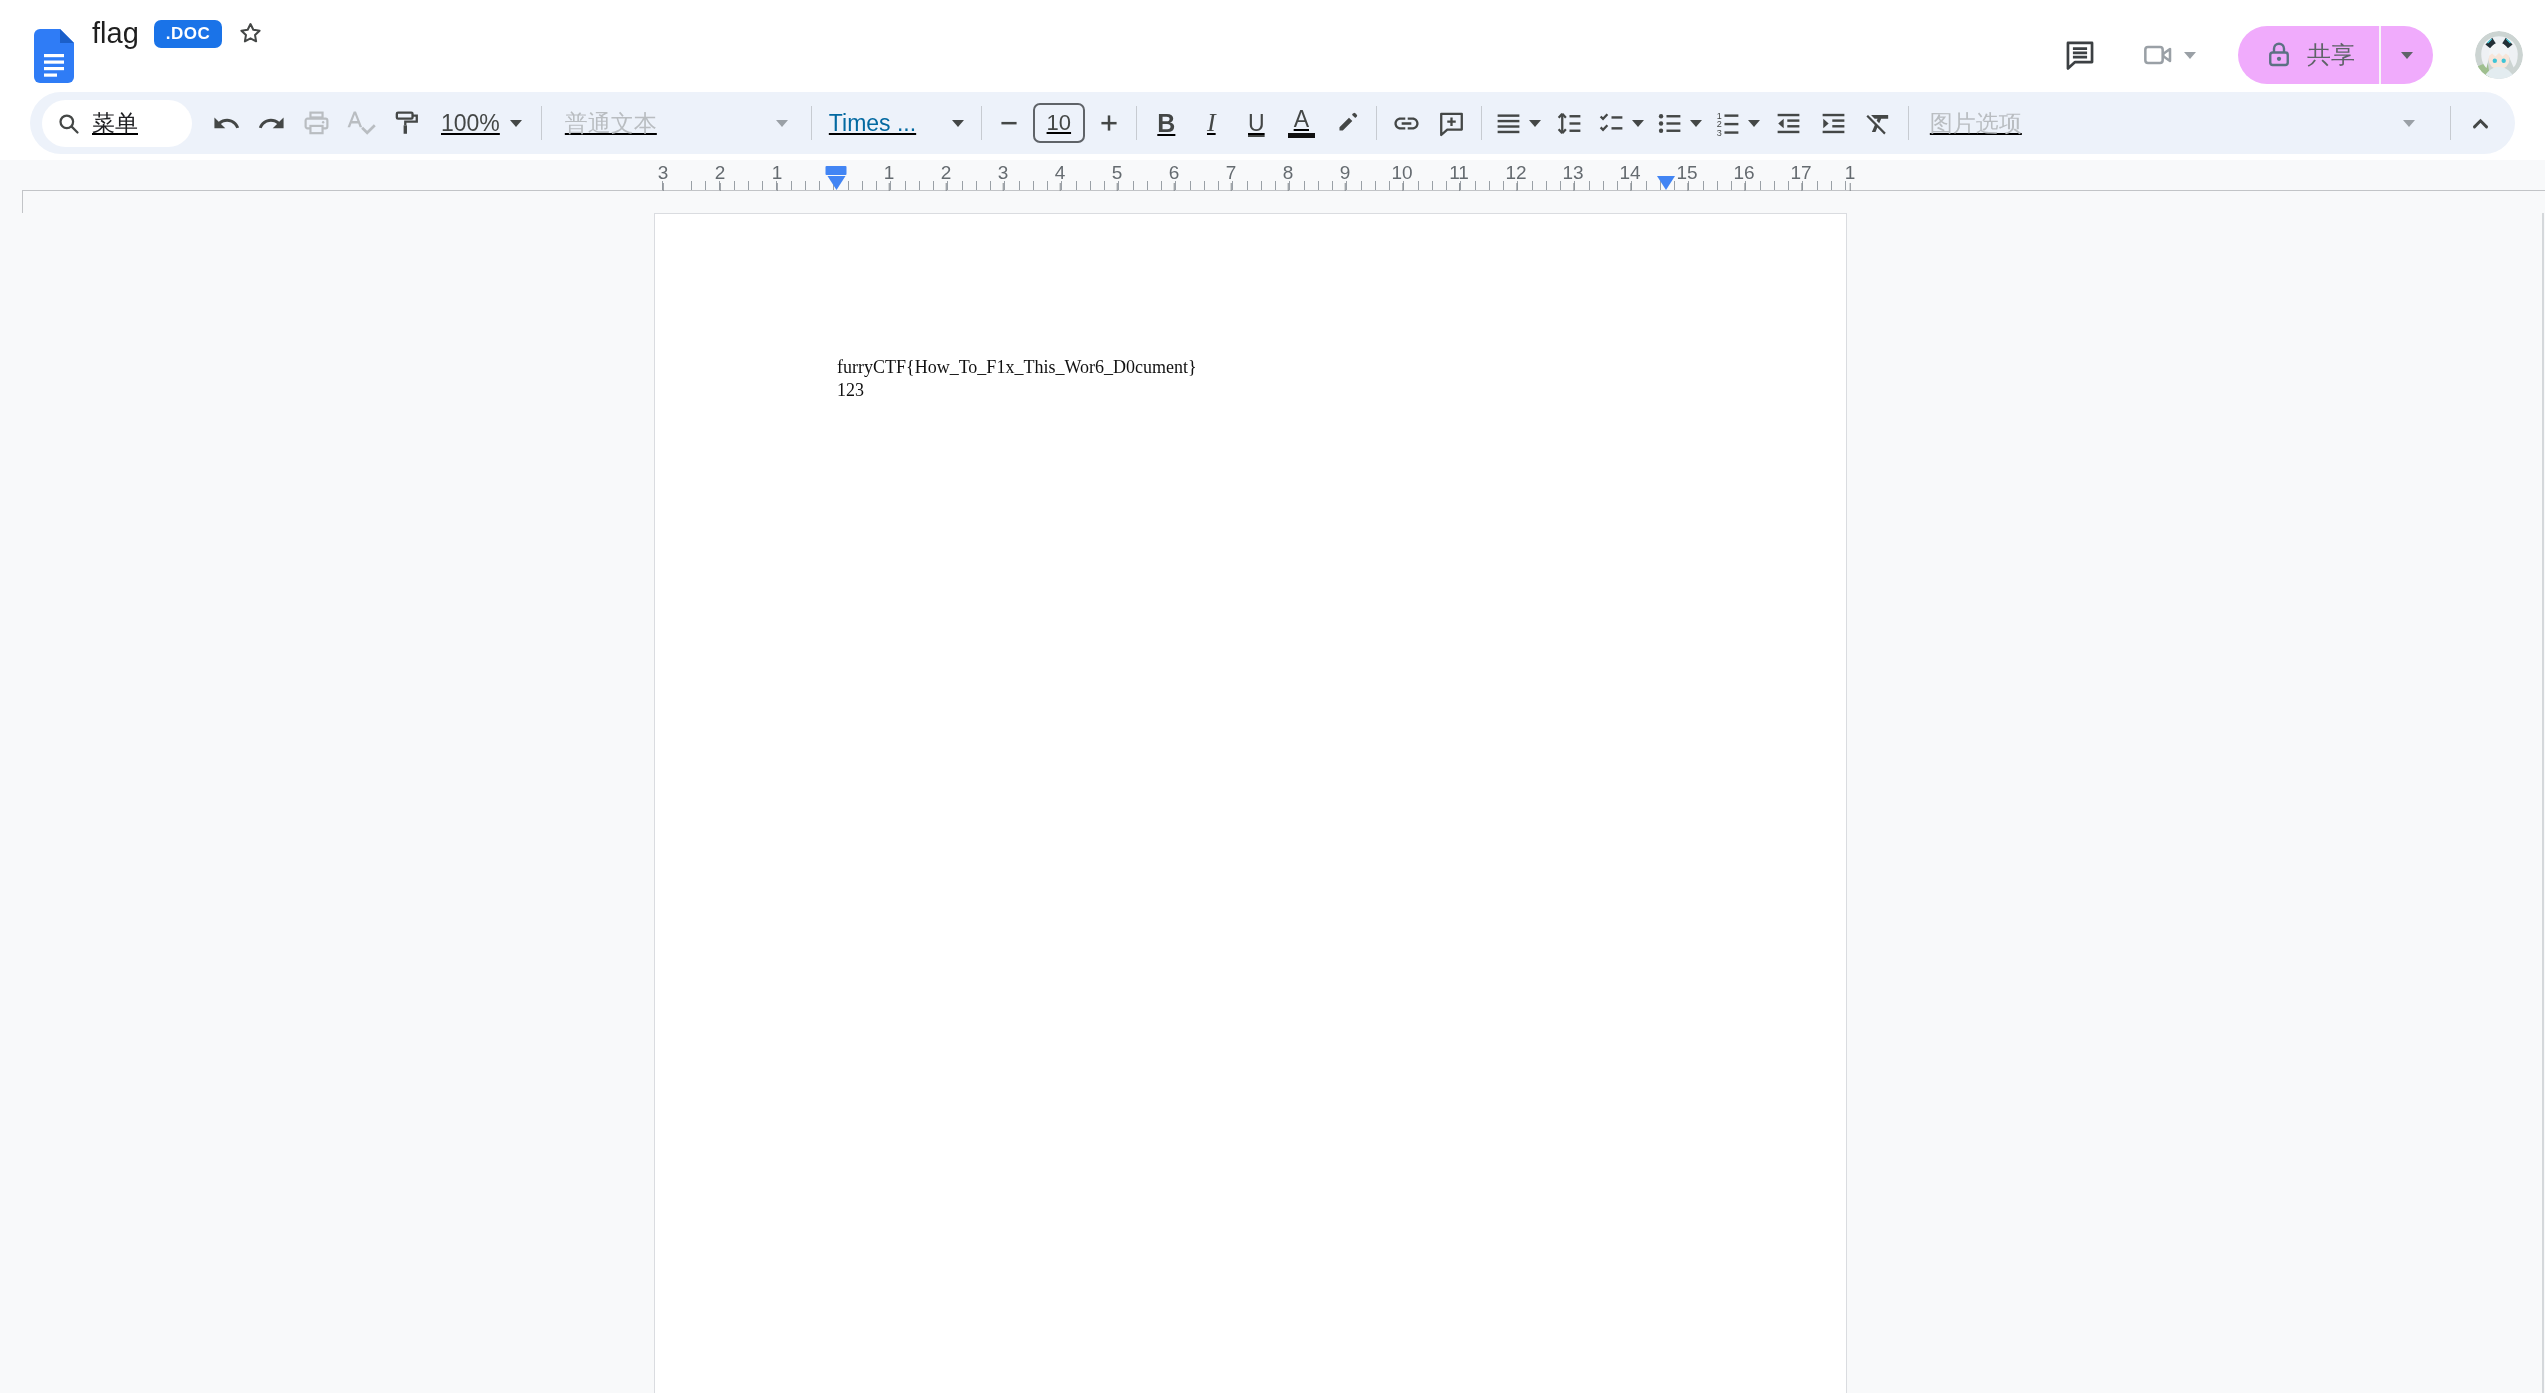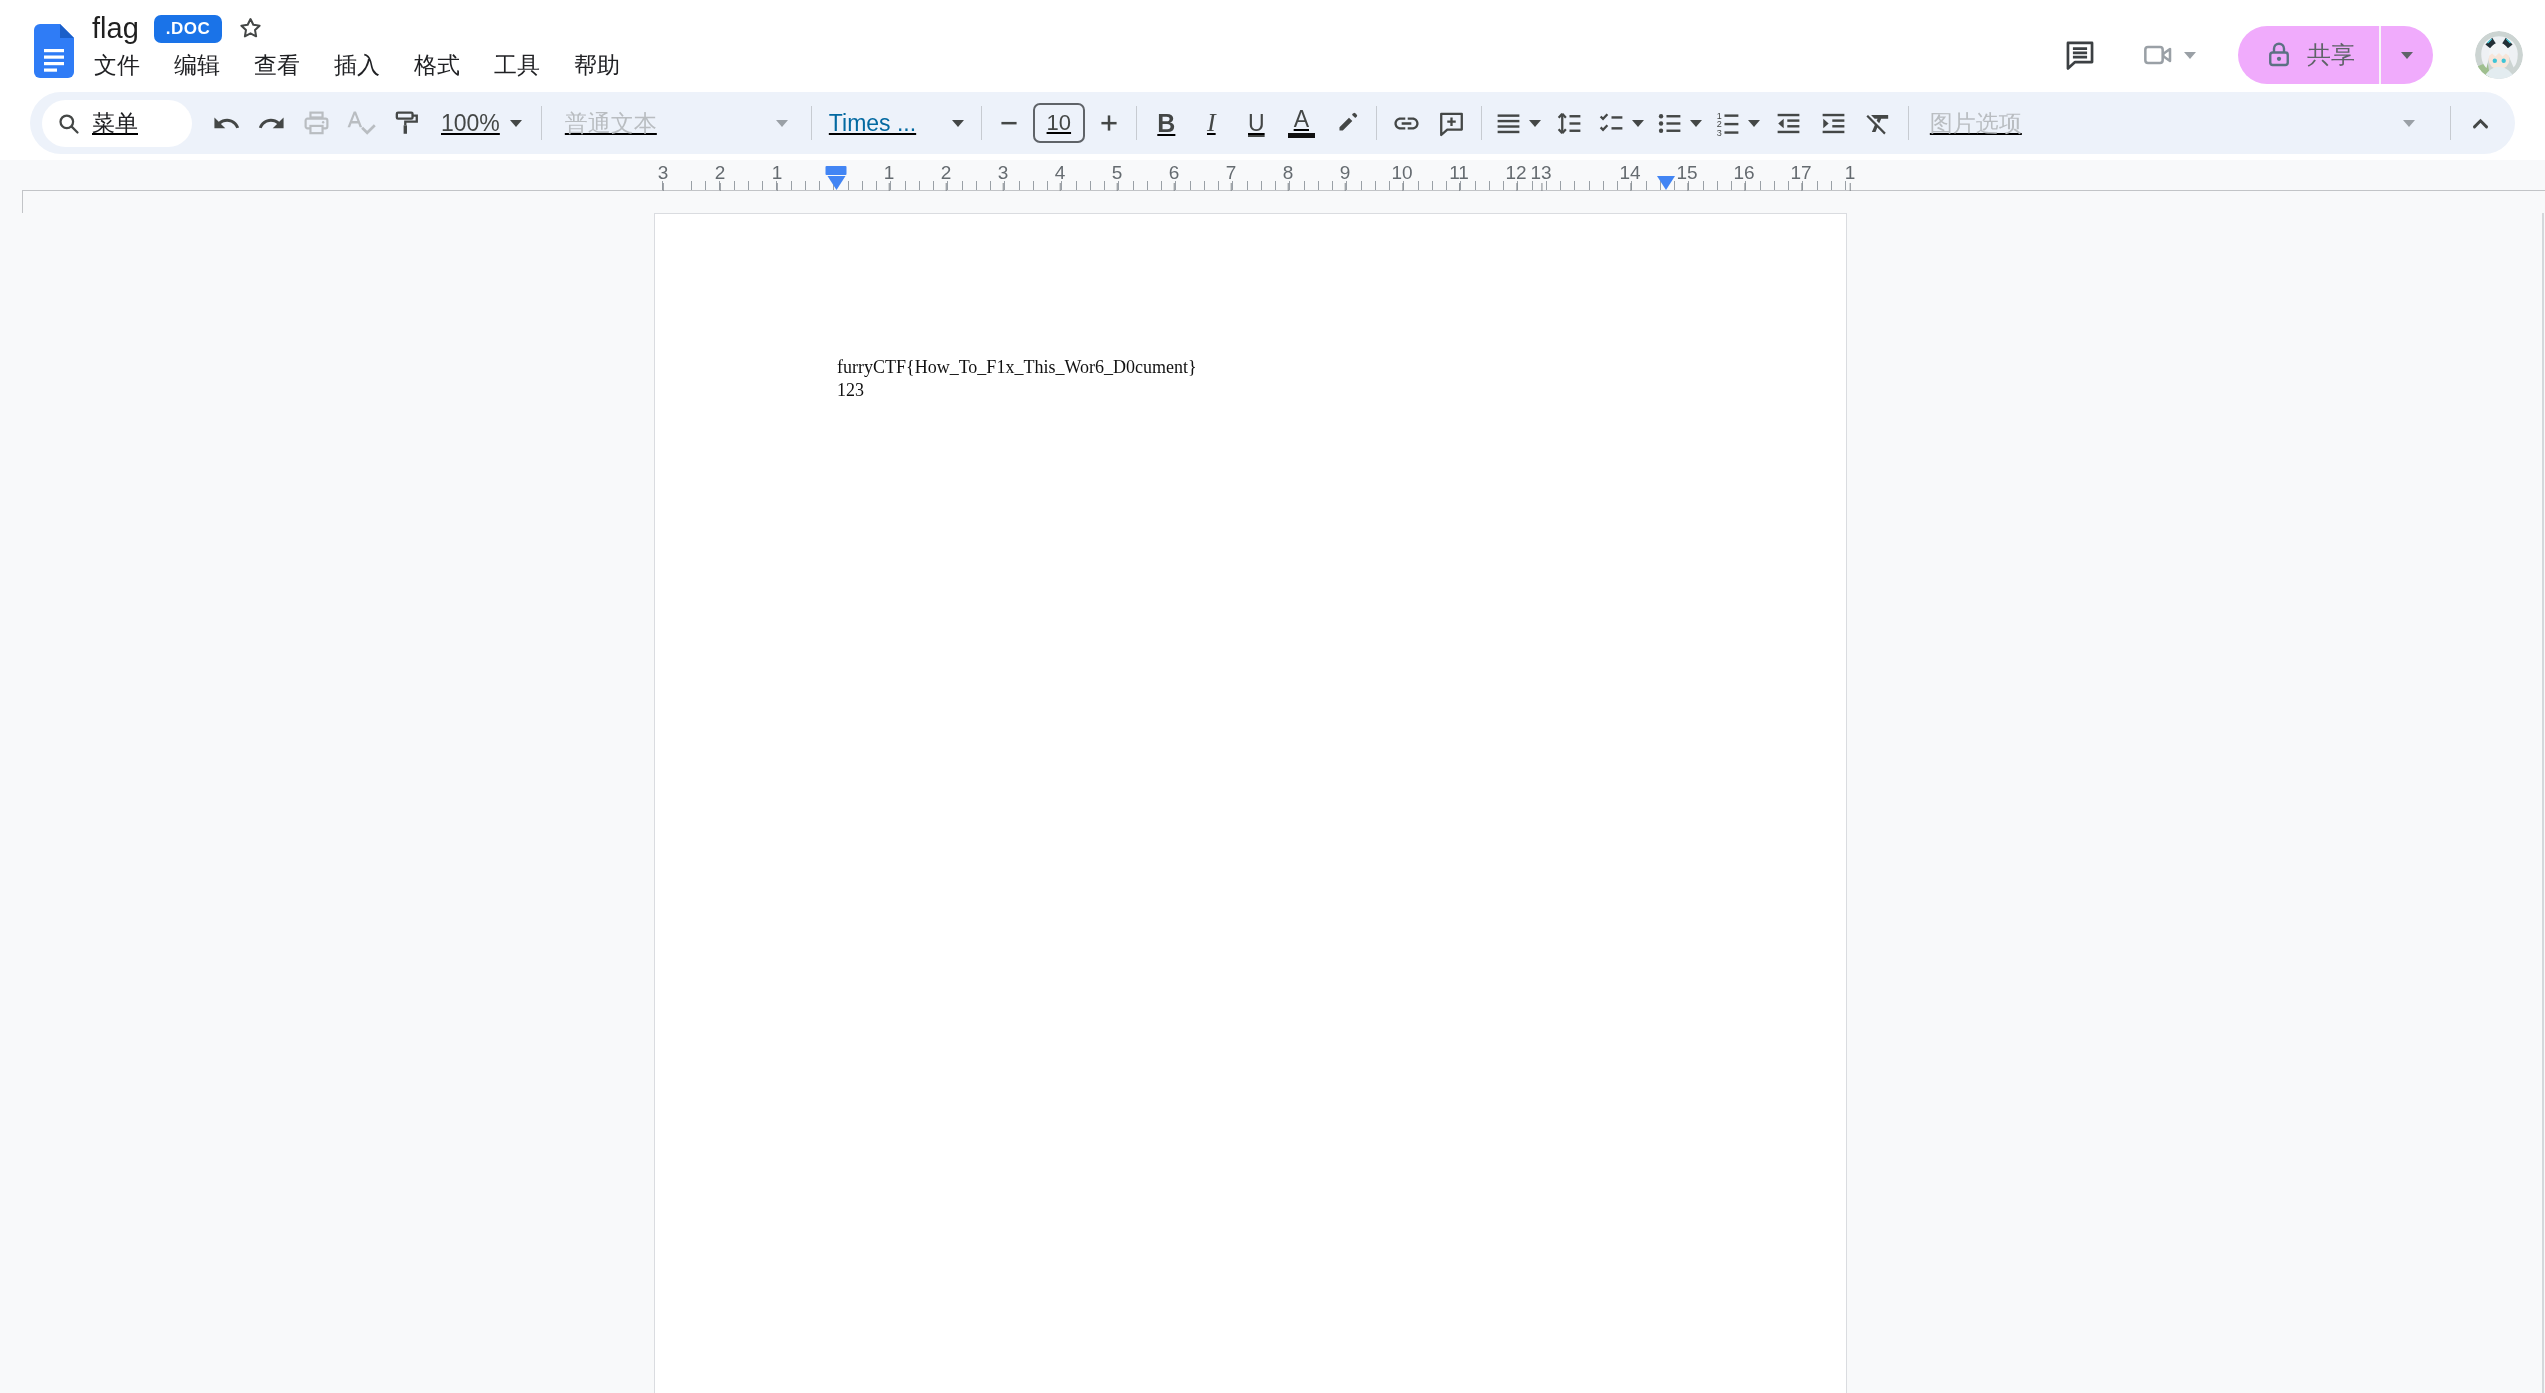--- a/index.html
+++ b/index.html
@@ -94,29 +94,20 @@
         <div class="title-col">
           <div class="title-row">
             <span class="doc-title">flag</span>
             <span class="doc-badge">.DOC</span>
             <span class="star">
               <svg viewBox="0 0 24 24" width="27" height="27">
                 <path fill="none" stroke="#444746" stroke-width="1.8" stroke-linejoin="round" d="M12 3.6l2.5 5.06 5.58.81-4.04 3.94.95 5.56L12 16.35l-4.99 2.62.95-5.56-4.04-3.94 5.58-.81z"></path>
               </svg>
             </span>
           </div>
-          <nav class="menubar">
-            <span class="menu-item">文件</span>
-            <span class="menu-item">编辑</span>
-            <span class="menu-item">查看</span>
-            <span class="menu-item">插入</span>
-            <span class="menu-item">格式</span>
-            <span class="menu-item">工具</span>
-            <span class="menu-item">帮助</span>
-          </nav>
         </div>
       </div>
 
       <div class="tb-right">
         <div class="hbtn">
           <svg viewBox="0 0 24 24" width="34" height="34">
             <path fill="none" stroke="#3c4043" stroke-width="1.9" stroke-linejoin="round" d="M3.5 3.5h17v13.5h-12l-5 4.5z"></path>
             <path stroke="#3c4043" stroke-width="1.8" d="M7 7.5h10M7 10.5h10M7 13.5h10"></path>
           </svg>
         </div>
@@ -384,21 +375,21 @@
       <span class="rn" style="left:1003px">3</span>
       <span class="rn" style="left:1060px">4</span>
       <span class="rn" style="left:1117px">5</span>
       <span class="rn" style="left:1174px">6</span>
       <span class="rn" style="left:1231px">7</span>
       <span class="rn" style="left:1288px">8</span>
       <span class="rn" style="left:1345px">9</span>
       <span class="rn" style="left:1402px">10</span>
       <span class="rn" style="left:1459px">11</span>
       <span class="rn" style="left:1516px">12</span>
-      <span class="rn" style="left:1541px">13</span>
+      <span class="rn" style="left:1573px">13</span>
       <span class="rn" style="left:1630px">14</span>
       <span class="rn" style="left:1687px">15</span>
       <span class="rn" style="left:1744px">16</span>
       <span class="rn" style="left:1801px">17</span>
 
       <span class="rn" style="left:1850px">1</span>
 
       <div class="marker" style="left:836px; top:6px;">
         <div class="m-rect"></div>
         <div class="m-tri"></div>

